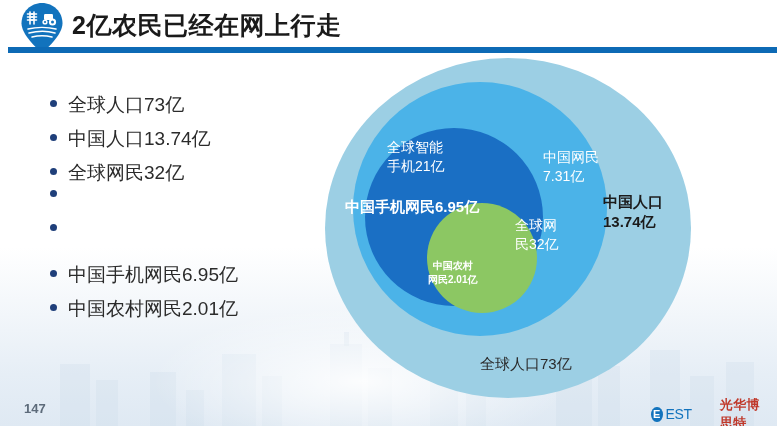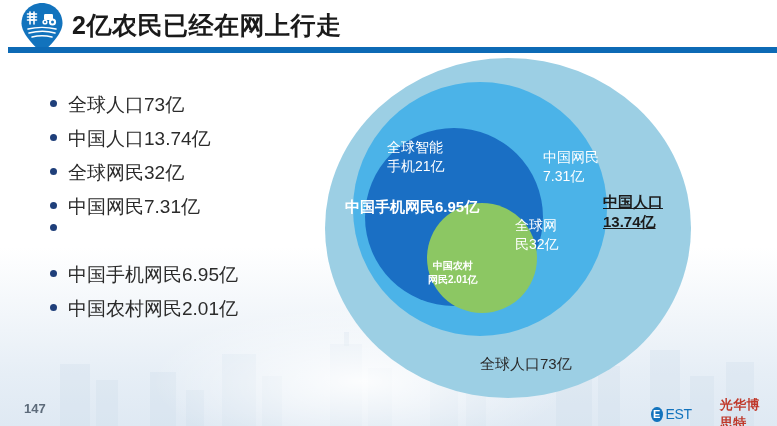--- a/index.html
+++ b/index.html
@@ -161,21 +161,20 @@
     position: absolute;
     line-height: 1.35;
     white-space: nowrap;
   }
   .vl-china-pop {
     left: 278px;
     top: 134px;
     font-size: 15px;
     font-weight: bold;
     color: #1b1b1b;
-    text-decoration: underline;
   }
   .vl-global-pop {
     left: 155px;
     top: 296px;
     font-size: 15px;
     color: #2a2a2a;
   }
   .vl-china-net {
     left: 182px;
     top: 90px;
@@ -332,21 +331,20 @@
     <div class="bullet-row">
       <span class="bullet-dot"></span>
       <span class="bullet-text">中国人口13.74亿</span>
     </div>
     <div class="bullet-row">
       <span class="bullet-dot"></span>
       <span class="bullet-text">全球网民32亿</span>
     </div>
     <div class="bullet-row">
       <span class="bullet-dot"></span>
-      <span class="bullet-text">中国网民7.31亿</span>
     </div>
     <div class="bullet-row">
       <span class="bullet-dot"></span>
     </div>
     <div class="bullet-row">
       <span class="bullet-dot"></span>
       <span class="bullet-text">中国手机网民6.95亿</span>
     </div>
     <div class="bullet-row">
       <span class="bullet-dot"></span>

